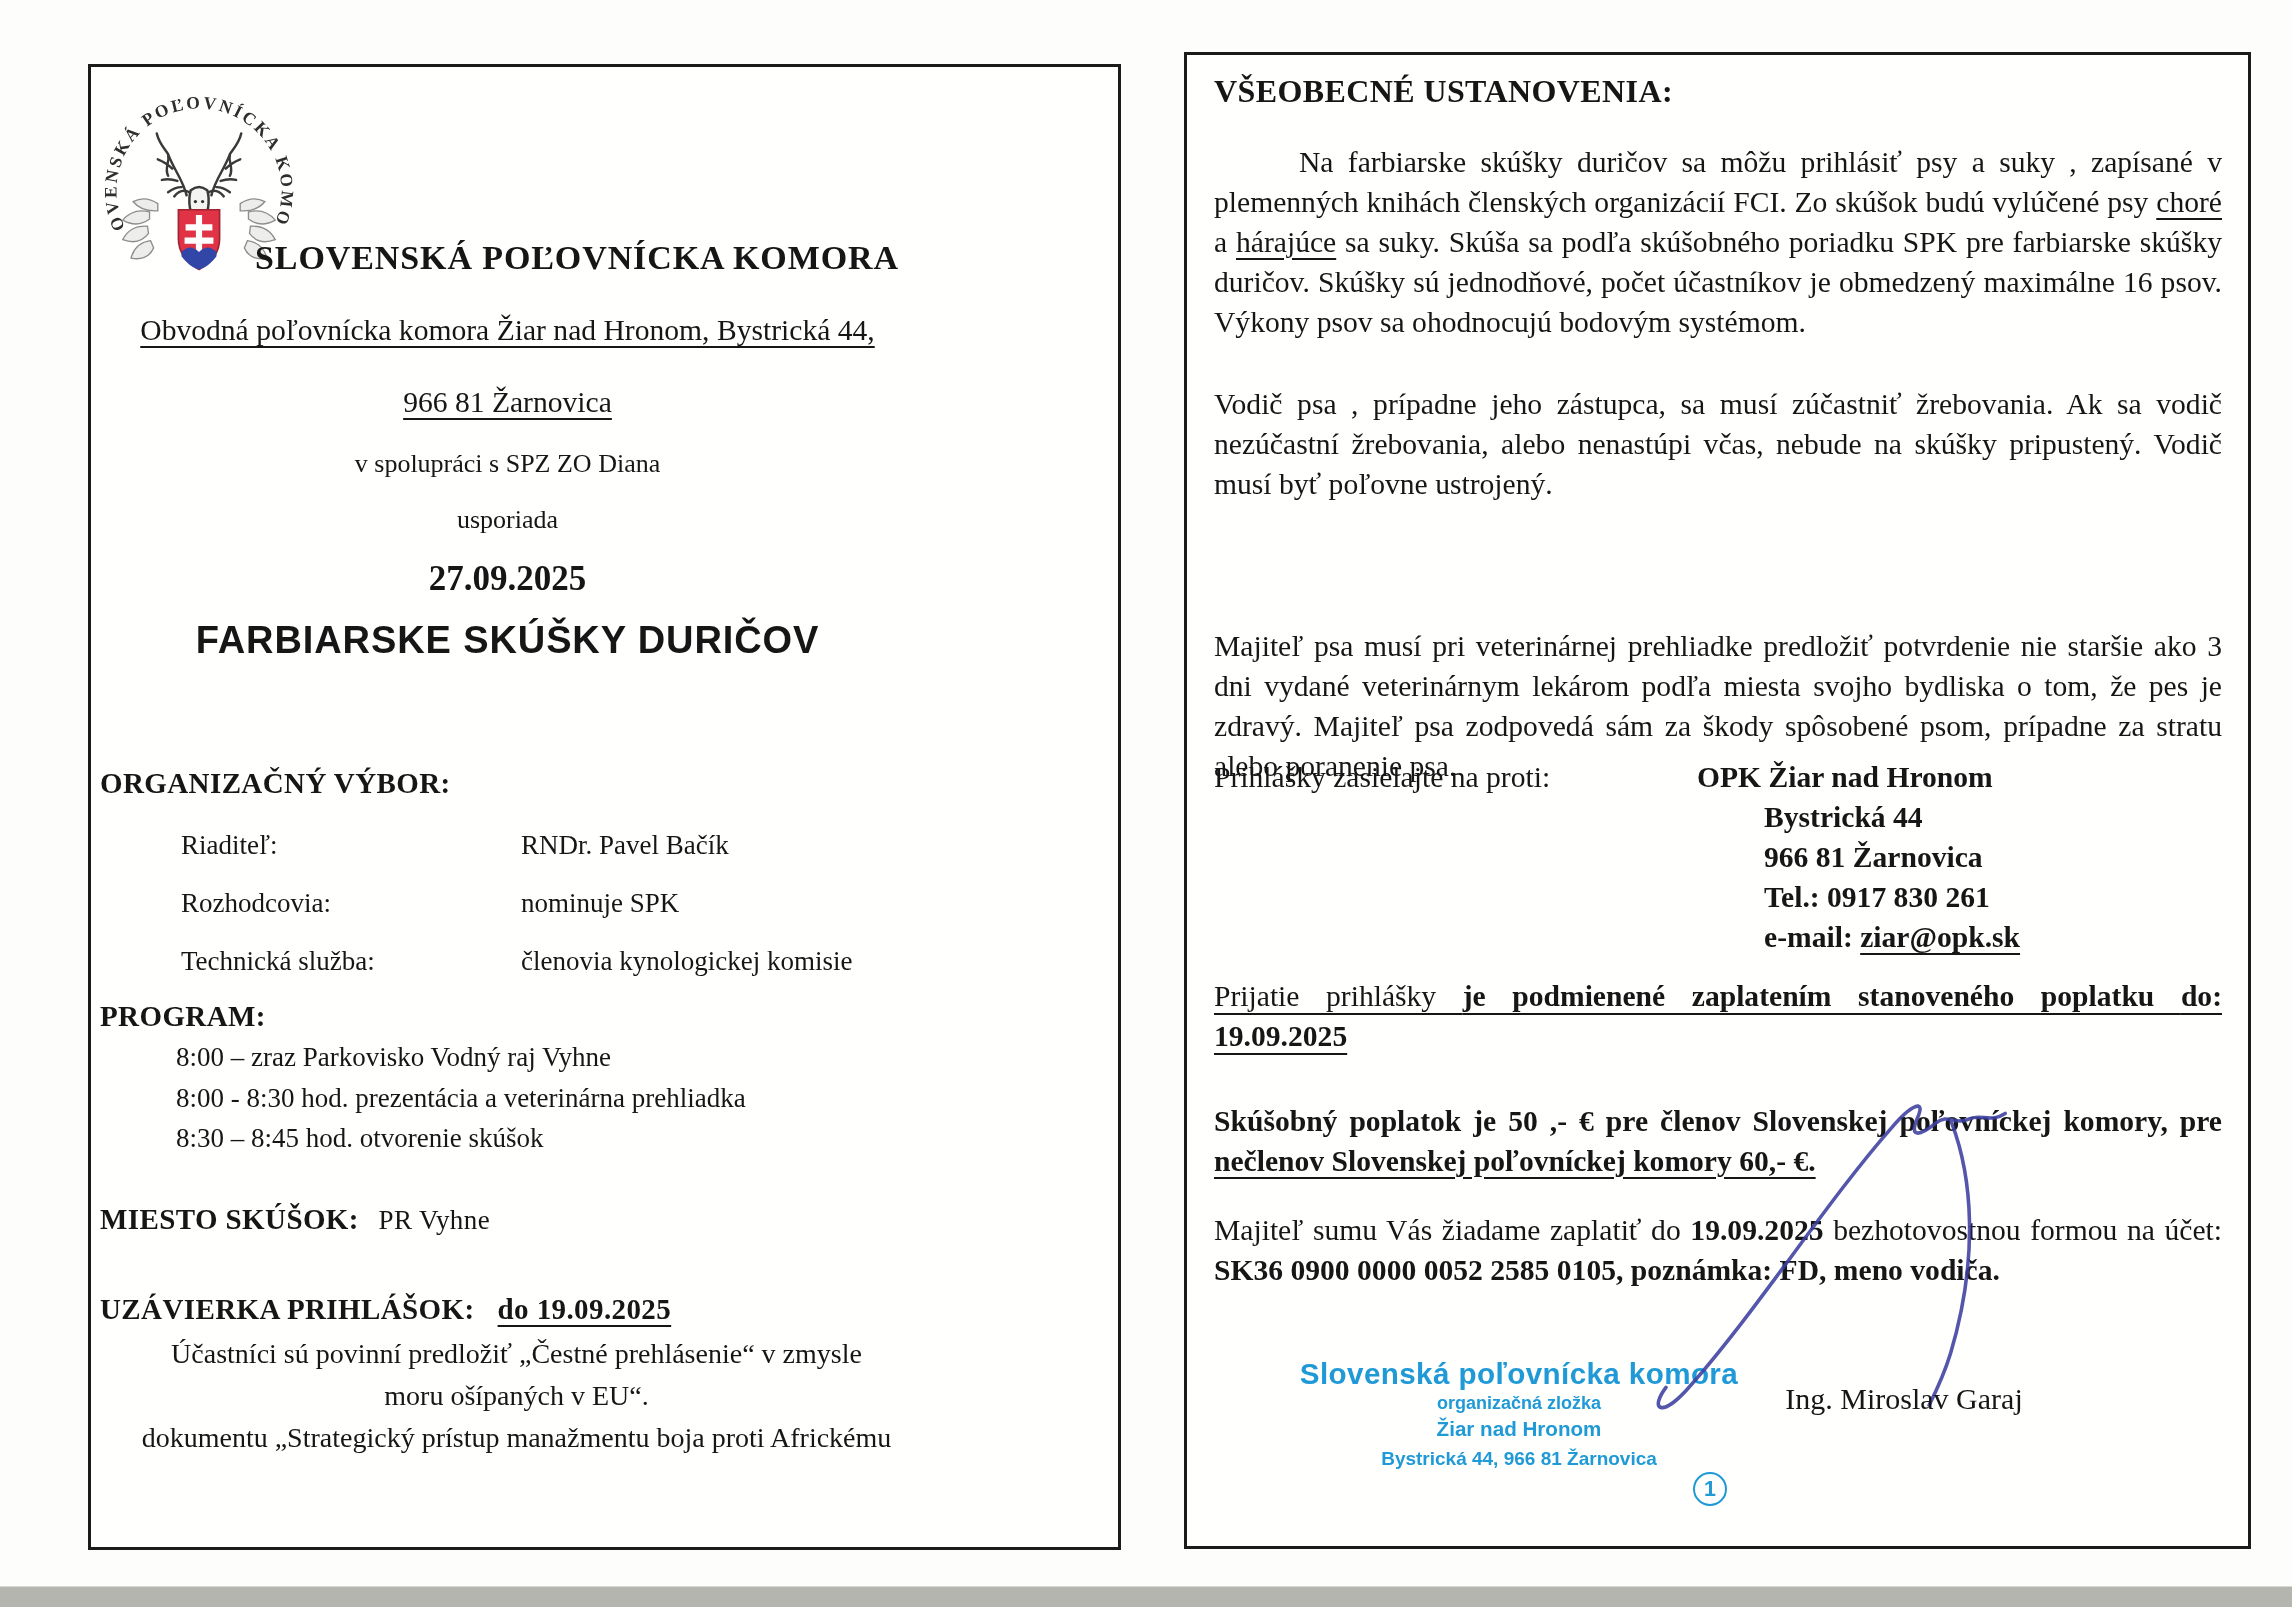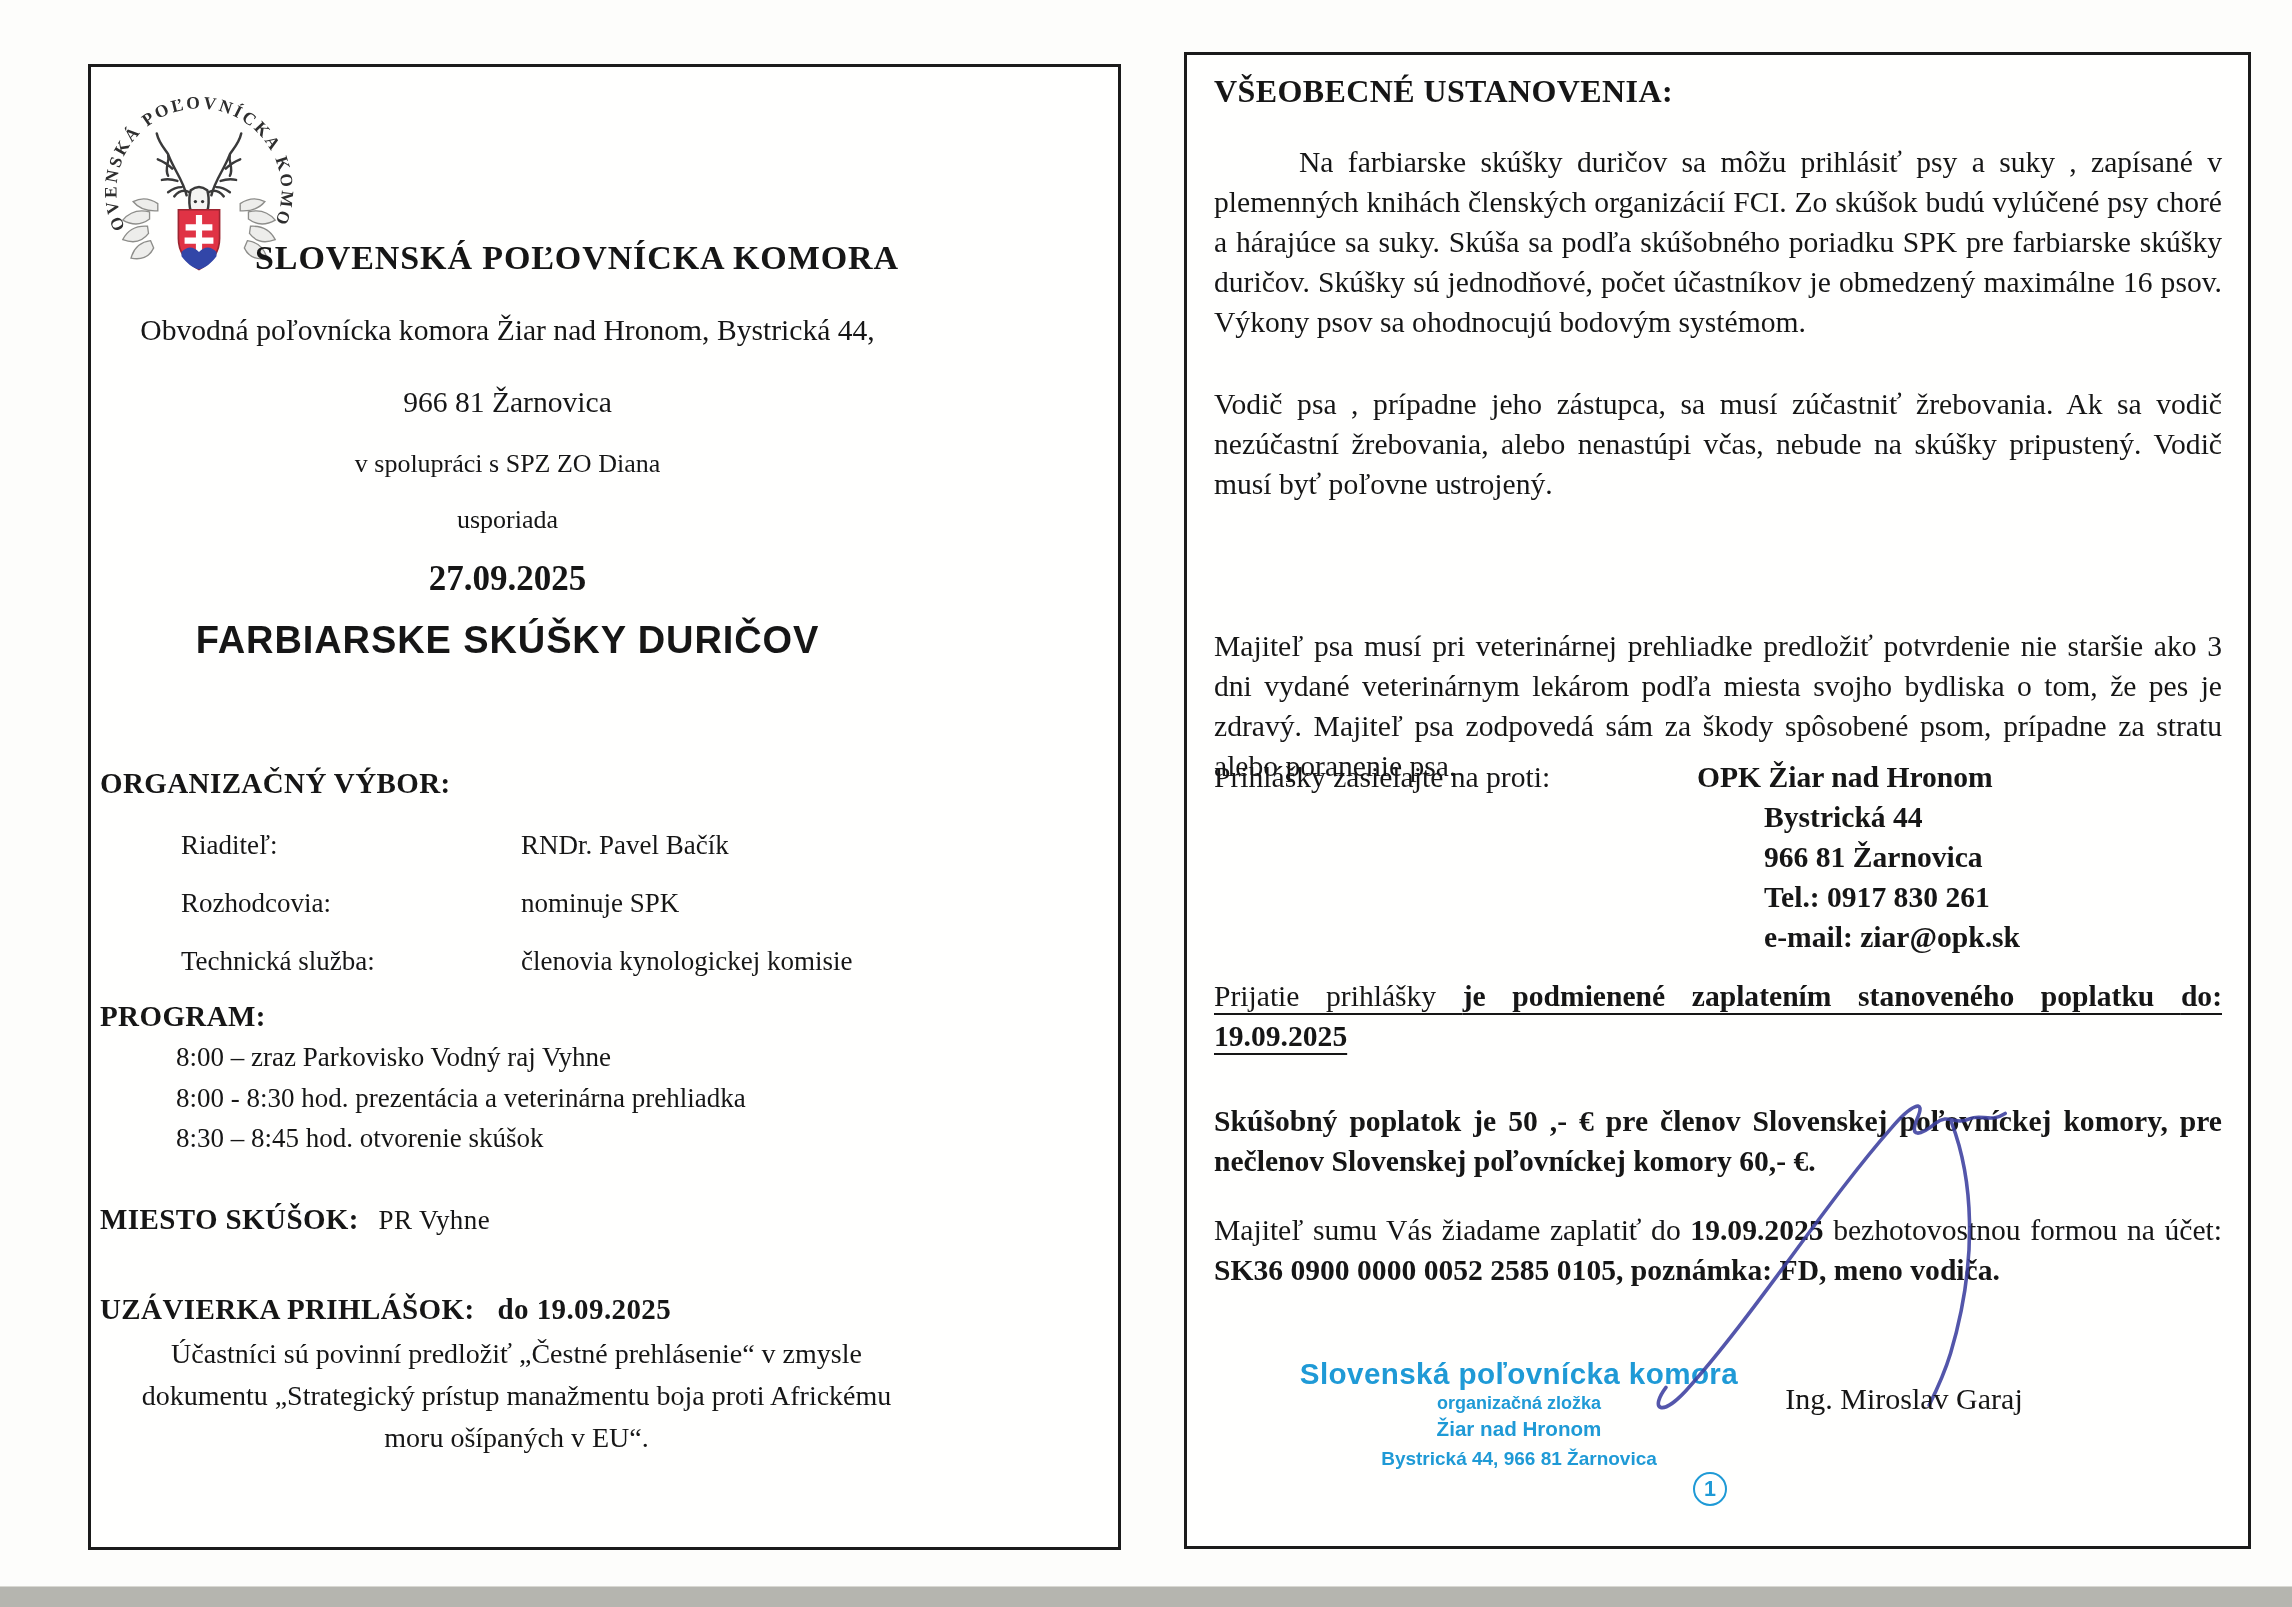--- a/index.html
+++ b/index.html
@@ -9,21 +9,21 @@
     font-family:"Liberation Serif","DejaVu Serif",serif;
     color:#161616;
   }
   .page{position:absolute;background:#fffffe;border:3.6px solid #1b1b1b;}
   .page-left{left:88px;top:64px;width:1027px;height:1480px;}
   .page-right{left:1184px;top:52px;width:1061px;height:1491px;}
   .abs{position:absolute;}
   .ctr{text-align:center;}
   .sans{font-family:"Liberation Sans","DejaVu Sans",sans-serif;}
   .b{font-weight:bold;}
-  .u{text-decoration-thickness:2.2px;text-underline-offset:6.3px;}
+  .u{text-decoration:underline;text-decoration-thickness:2.2px;text-underline-offset:6.3px;}
   
   .org-title{left:143px;top:172px;width:686px;font-size:34px;font-weight:bold;letter-spacing:0.9px;}
   .addr1{left:0;top:247px;width:833px;font-size:29.6px;}
   .addr2{left:0;top:319px;width:833px;font-size:29.6px;}
   .coop{left:0;top:382px;width:833px;font-size:26px;}
   .usp{left:0;top:438px;width:833px;font-size:26px;}
   .date{left:0;top:492px;width:833px;font-size:35px;font-weight:bold;}
   .event{left:0;top:552px;width:833px;font-size:38px;font-weight:bold;letter-spacing:0.9px;}
   .h-left{font-size:29px;font-weight:bold;letter-spacing:0.4px;}
   .committee-h{left:9px;top:700px;}
@@ -141,22 +141,22 @@
   <div class="abs h-left venue">
     <span class="b">MIESTO SKÚŠOK:</span><span class="val">PR Vyhne</span>
   </div>
 
   <div class="abs h-left deadline">
     <span class="b">UZÁVIERKA PRIHLÁŠOK:</span><span class="val u">do 19.09.2025</span>
   </div>
 
   <div class="abs ctr note">
     <div>Účastníci sú povinní predložiť „Čestné prehlásenie“ v zmysle</div>
+    <div>moru ošípaných v EU“.</div>
     <div>dokumentu „Strategický  prístup manažmentu boja proti Africkému</div>
-    <div>moru ošípaných v EU“.</div>
   </div>
 </div>
 
 <div class="page page-right">
 
   <div class="abs rp-head">VŠEOBECNÉ USTANOVENIA:</div>
 
   <p class="rp p1"><span>Na farbiarske skúšky duričov sa môžu prihlásiť psy a suky , zapísané v plemenných knihách členských organizácií FCI. Zo skúšok budú vylúčené psy </span><span class="u">choré</span><span> a </span><span class="u">hárajúce</span><span> sa suky. Skúša sa podľa skúšobného poriadku SPK pre farbiarske skúšky duričov. Skúšky sú jednodňové, počet účastníkov je obmedzený maximálne 16 psov. Výkony psov sa ohodnocujú bodovým systémom.</span></p>
 
   <p class="rp p2">Vodič psa , prípadne jeho zástupca, sa musí zúčastniť žrebovania. Ak sa vodič nezúčastní žrebovania, alebo nenastúpi včas, nebude na skúšky pripustený. Vodič musí byť poľovne ustrojený.</p>

